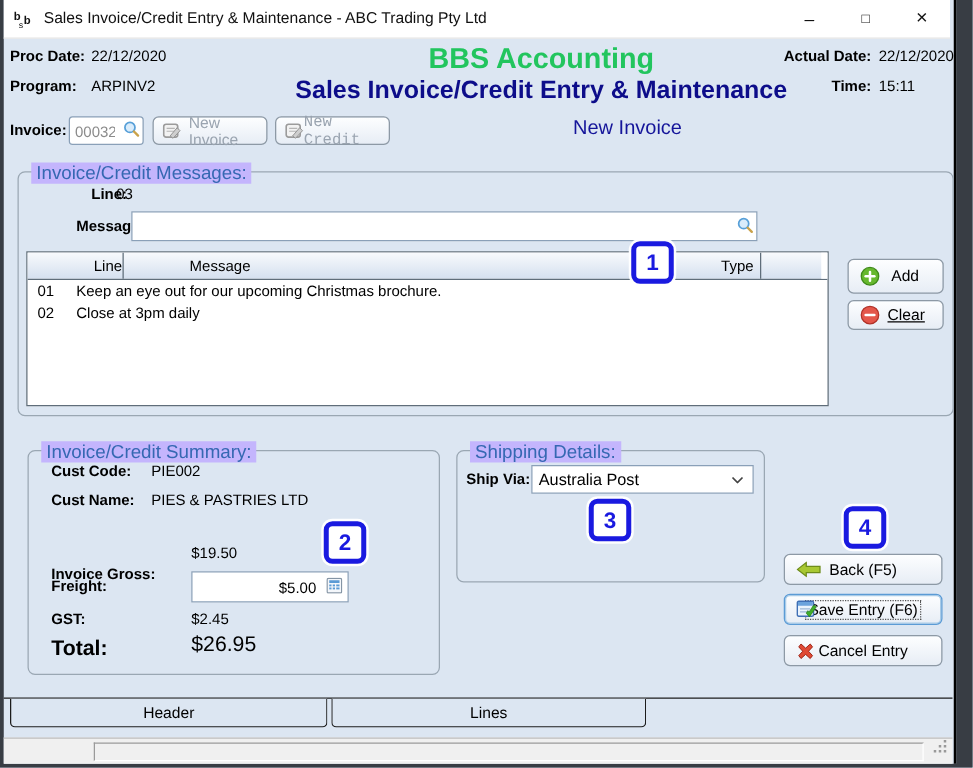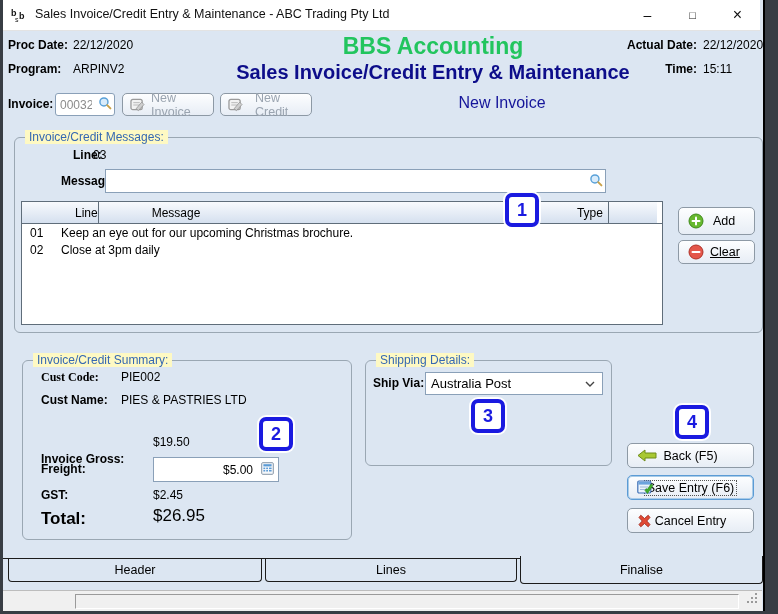--- a/index.html
+++ b/index.html
@@ -23,21 +23,21 @@
   .mode-status{position:absolute;left:502px;top:94px;transform:translateX(-50%);font-size:16px;color:#15159a;white-space:nowrap;}
   
   .inputwrap{position:absolute;display:flex;align-items:center;background:#fff;border:1px solid #8aa0b8;box-sizing:border-box;}
   .inputwrap input{flex:1;min-width:0;border:none;outline:none;font-family:inherit;font-size:12px;padding:0 4px;background:transparent;color:#000;}
   .lookup-btn{width:18px;height:100%;display:flex;align-items:center;justify-content:center;background:transparent;border:none;padding:0;}
   .btn{position:absolute;display:flex;align-items:center;box-sizing:border-box;border:1px solid #8d99a5;border-radius:5px;background:linear-gradient(#fdfeff,#e7edf5);font-size:12.5px;color:#000;padding:0;}
   .btn .ic{display:flex;align-items:center;justify-content:center;}
   .btn.disabled{color:#9aa4b0;}
   
   .group{position:absolute;border:1px solid #9aa7b3;border-radius:6px;box-sizing:border-box;}
-  .group-label{position:absolute;top:-8px;left:10px;background:#fef9c3;padding:0 4px;font-size:12px;color:#3568b2;white-space:nowrap;}
+  .group-label{position:absolute;top:-8px;left:10px;background:#c4b5fd;padding:0 4px;font-size:15px;color:#3568b2;white-space:nowrap;}
   
   .grid{position:absolute;left:6px;top:63px;width:642px;height:124px;background:#fff;border:1px solid #5f6d7a;box-sizing:border-box;overflow:hidden;}
   .grid-head{display:flex;height:22px;background:linear-gradient(#f8fafd,#d5e0ef);border-bottom:1px solid #5f6d7a;box-sizing:border-box;font-size:12px;}
   .gh-cell{display:flex;align-items:center;padding-left:5px;border-right:1px solid #5f6d7a;box-sizing:border-box;margin-left:48px;}
   .gh-line{width:33px;}
   .gh-msg{width:507px;}
   .gh-type{width:48px;}
   .gh-fill{flex:1;background:#fff;border-right:none;}
   .grid-row{display:flex;height:17px;font-size:12px;align-items:center;}
   .gr-line{width:33px;padding-left:8px;box-sizing:border-box;}
@@ -118,21 +118,21 @@
   </div>
   <div class="btn disabled" style="left:220px;top:93px;width:92px;height:23px;padding-left:7px;">
     <span class="ic">
         <svg width="15" height="14" viewBox="0 0 16 15">
           <rect x="1" y="1.5" width="12" height="11" rx="2" fill="#f2f2f2" stroke="#9b9b9b" stroke-width="1.4"></rect>
           <line x1="3.5" y1="5" x2="10.5" y2="5" stroke="#b5b5b5"></line>
           <line x1="3.5" y1="7.5" x2="10.5" y2="7.5" stroke="#b5b5b5"></line>
           <path d="M6.5 11.5 L12.5 4.5 L15 7 L9 13.5 Z" fill="#cfcfcf" stroke="#8e8e8e" stroke-width="0.8"></path>
         </svg>
       </span>
-    <span style="margin-left:12px;">New Credit</span>
+    <span style="margin-left:0;font-family:Liberation Mono, monospace;">New Credit</span>
   </div>
   <div class="mode-status">New Invoice</div>
 
   <div class="group" style="left:14px;top:137px;width:749px;height:196px;">
     <span class="group-label">Invoice/Credit Messages:</span>
     <span class="lbl" style="left:58px;top:10px;">Line:</span>
     <span class="val" style="left:78px;top:10px;">03</span>
     <span class="lbl" style="left:46px;top:36px;">Message:</span>
     <div class="inputwrap" style="left:90px;top:31px;width:501px;height:24px;">
       <input value="" style="">
@@ -177,21 +177,21 @@
             <circle cx="8" cy="8" r="7" fill="#e4564a" stroke="#b03228"></circle>
             <rect x="3.5" y="7" width="9" height="2" rx="1" fill="#fff"></rect>
           </svg>
         </span>
       <span style="margin-left:6px;">Clear</span>
     </div>
   </div>
 
   <div class="group" style="left:22px;top:360px;width:330px;height:180px;">
     <span class="group-label">Invoice/Credit Summary:</span>
-    <span class="lbl" style="left:18px;top:9px;font-family:Liberation Serif, serif;">Cust Code:</span>
+    <span class="lbl" style="left:18px;top:9px;">Cust Code:</span>
     <span class="val" style="left:98px;top:9px;">PIE002</span>
     <span class="lbl" style="left:18px;top:32px;">Cust Name:</span>
     <span class="val" style="left:98px;top:32px;">PIES &amp; PASTRIES LTD</span>
     <span class="lbl" style="left:18px;top:91px;">Invoice Gross:</span>
     <span class="val" style="left:130px;top:74px;">$19.50</span>
     <span class="lbl" style="left:18px;top:101px;">Freight:</span>
     <div class="inputwrap" style="left:130px;top:96px;width:126px;height:25px;">
       <input style="text-align: right;" value="$5.00">
       <button class="lookup-btn" style="width:21px;">
         <span><svg width="13" height="13" viewBox="0 0 13 13">
@@ -257,21 +257,20 @@
   </div>
 
   <div class="annot" style="left:505px;top:193px;">1</div>
   <div class="annot" style="left:259px;top:417px;">2</div>
   <div class="annot" style="left:471px;top:399px;">3</div>
   <div class="annot" style="left:675px;top:405px;">4</div>
 
   <div class="tab-line"></div>
   <div class="tab tab-plain" style="left:265px;width:252px;">Lines</div>
   <div class="tab tab-plain" style="left:8px;width:254px;">Header</div>
-  <div class="tab tab-active" style="left:520px;width:243px;">Finalise</div>
 
   <div class="statusbar">
     <div class="status-panel"></div>
     <span class="grip"><svg width="12" height="12" viewBox="0 0 12 12">
           <g fill="#9a9a9a">
             <rect x="9" y="9" width="2" height="2"></rect>
             <rect x="9" y="5" width="2" height="2"></rect>
             <rect x="5" y="9" width="2" height="2"></rect>
             <rect x="9" y="1" width="2" height="2"></rect>
             <rect x="1" y="9" width="2" height="2"></rect>

